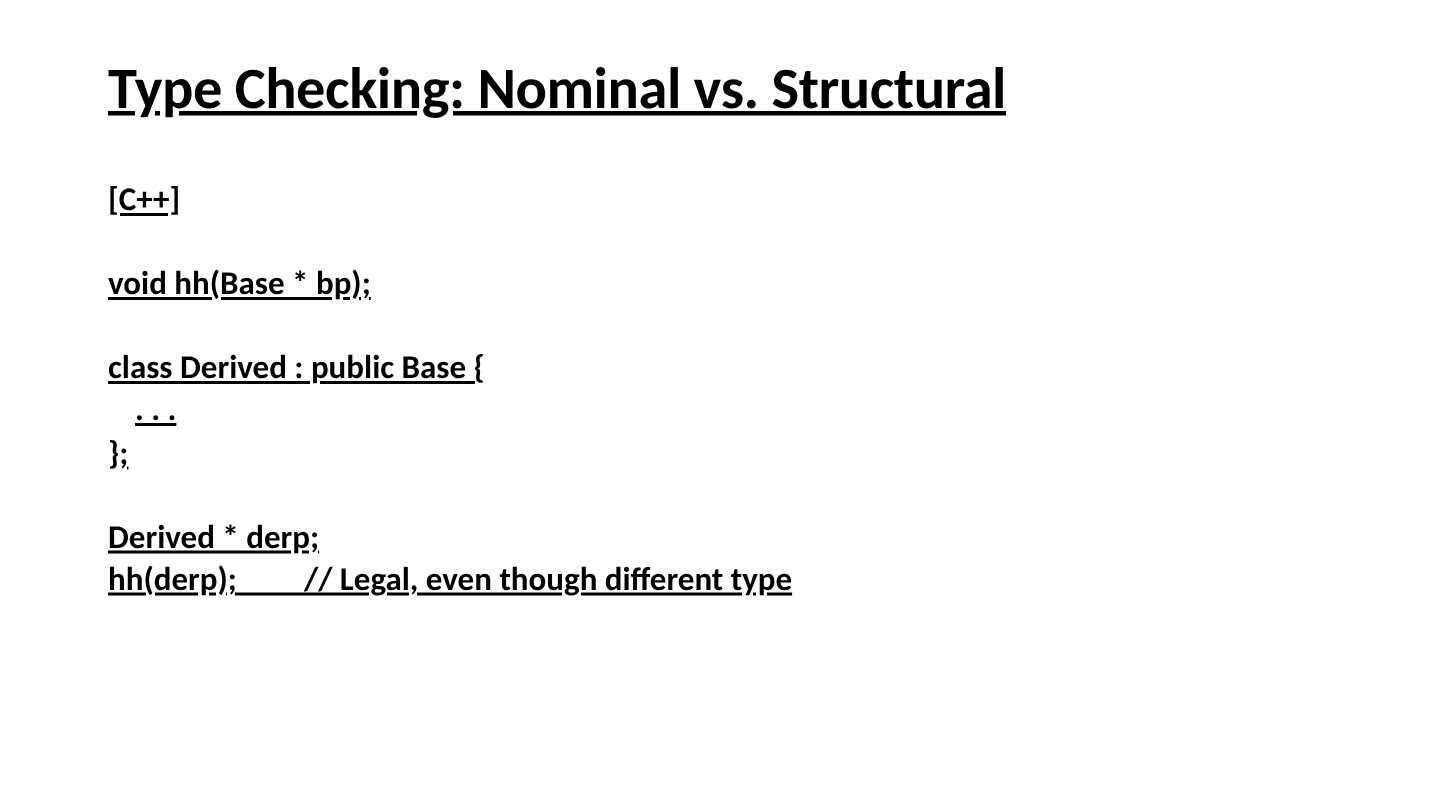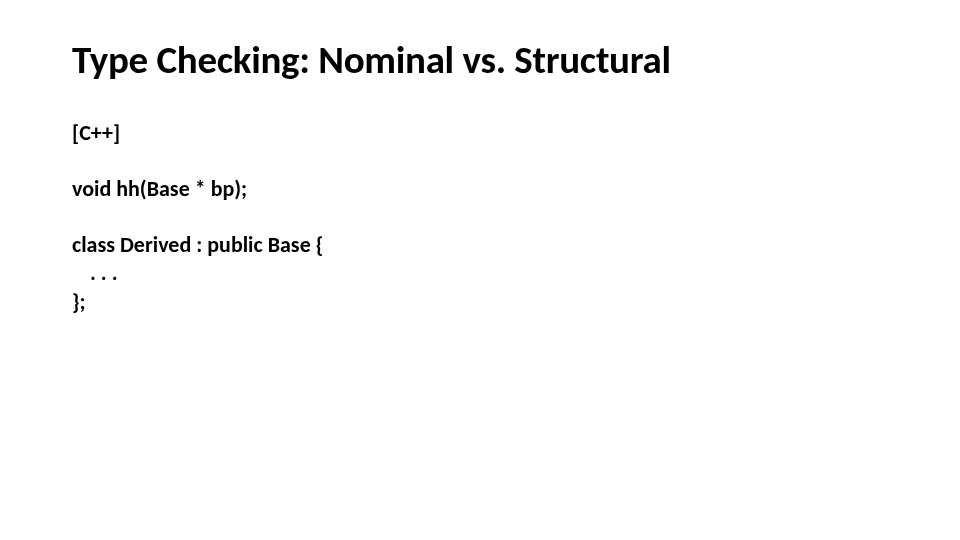--- a/index.html
+++ b/index.html
@@ -9,20 +9,21 @@
     height: 540px;
     background: #ffffff;
     font-family: Calibri, "Segoe UI", Arial, sans-serif;
     color: #000000;
   }
   .slide {
     box-sizing: border-box;
     width: 960px;
     height: 432px;
     padding: 30px 60px 30px 72px;
+    text-decoration: underline;
   }
   .title {
     font-size: 39px;
     font-weight: 700;
     letter-spacing: -0.3px;
     margin-top: 6px;
     margin-bottom: 36px;
   }
   .body-text {
     font-size: 22px;
@@ -59,16 +60,18 @@
       <div class="line bold">void hh(Base * bp);</div>
     </div>
 
     <div class="block">
       <div class="line bold">class Derived : public Base {</div>
       <div class="line bold indent">. . .</div>
       <div class="line bold">};</div>
     </div>
 
     <div class="block">
+      <div class="line bold">Derived * derp;</div>
+      <div class="line bold"><span>hh(derp);         </span><span>// Legal, even though different type</span></div>
     </div>
 
   </div>
 </div>
 
 </body></html>

